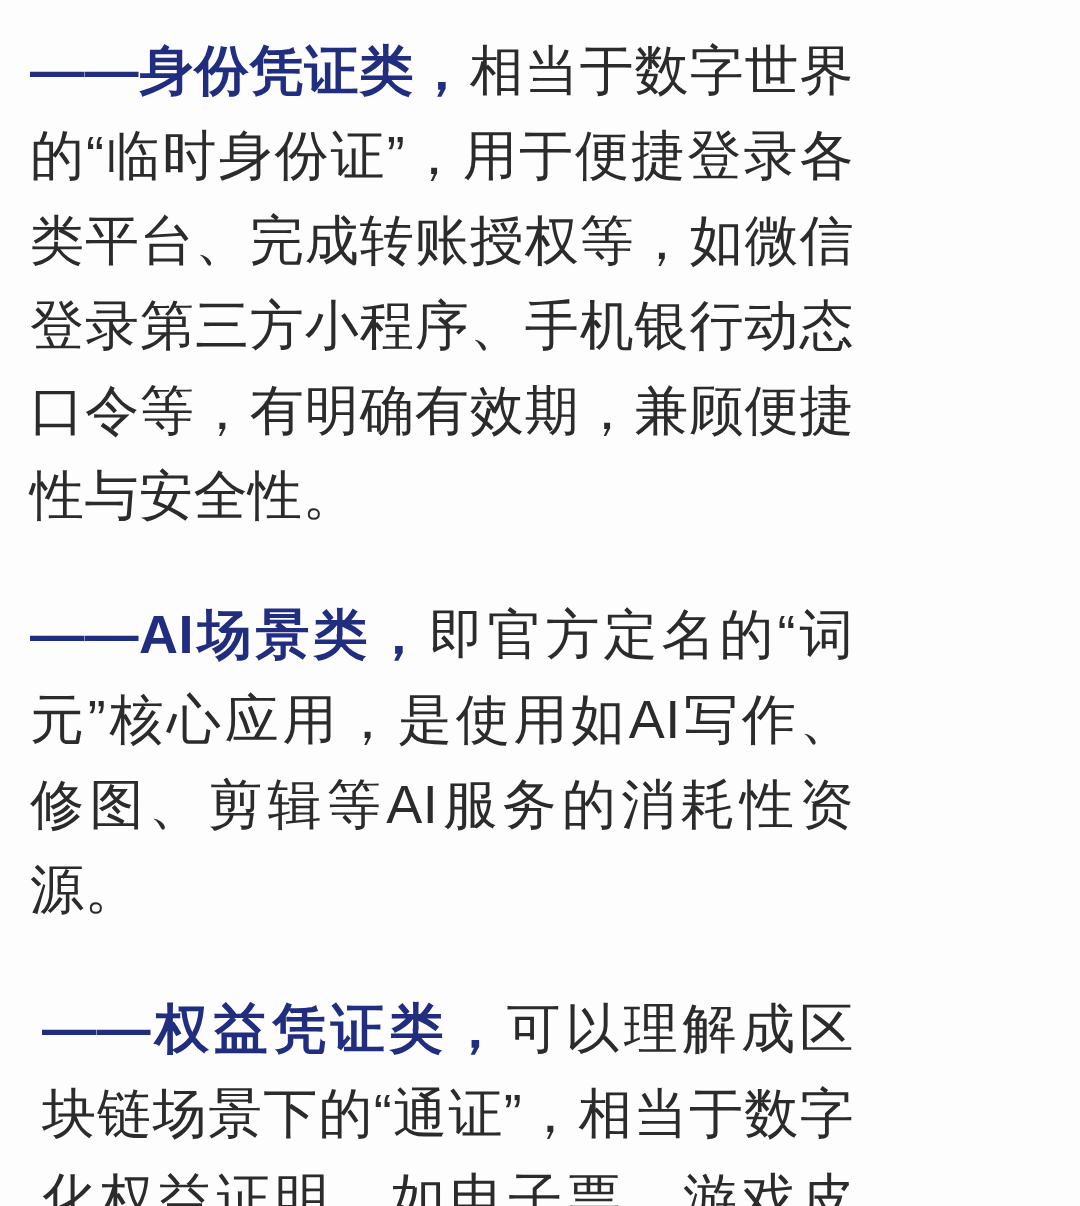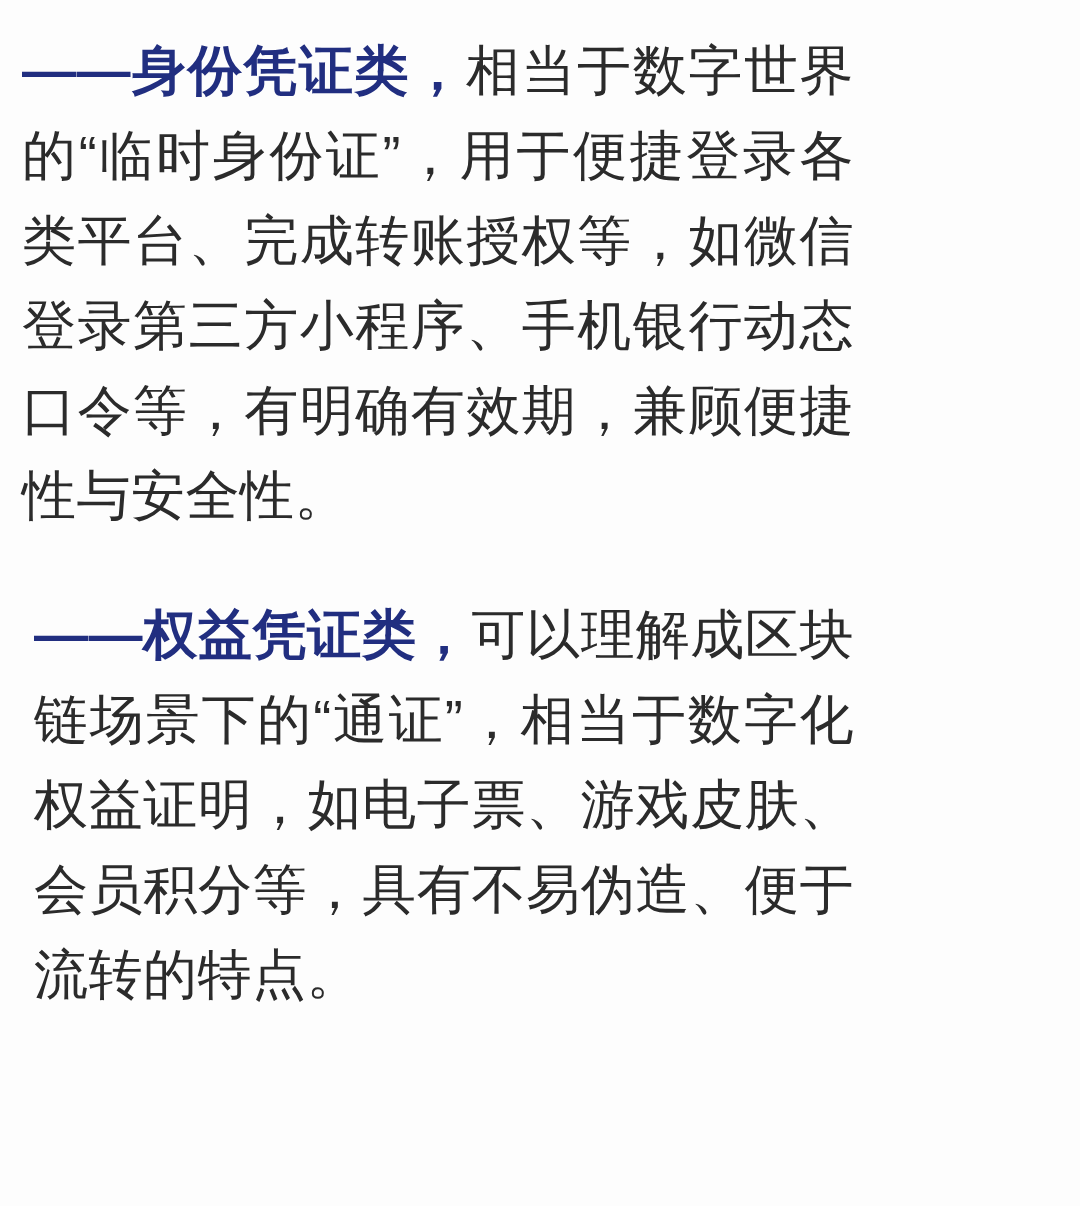--- a/index.html
+++ b/index.html
@@ -10,21 +10,21 @@
     width: 1080px;
     height: 1206px;
     background: #fdfdfd;
     font-family: "Liberation Sans", "DejaVu Sans", sans-serif;
     overflow: hidden;
   }
   .article {
     box-sizing: border-box;
     width: 900px;
     height: 1206px;
-    padding: 28px 46px 0 22px;
+    padding: 28px 46px 0 30px;
     background: #fdfdfd;
   }
   .para {
     margin: 0 0 54px 0;
     font-size: 54px;
     line-height: 85px;
     color: #2b2b2b;
     font-weight: 400;
     text-align: justify;
     letter-spacing: 0.5px;
@@ -39,16 +39,17 @@
     font-weight: 700;
   }
 </style>
 </head>
 <body>
 
 <div class="article">
 
   <p class="para"><span class="para-heading">——身份凭证类，</span><span class="para-body">相当于数字世界的“临时身份证”，用于便捷登录各类平台、完成转账授权等，如微信登录第三方小程序、手机银行动态口令等，有明确有效期，兼顾便捷性与安全性。</span></p>
 
+  <p class="para"><span class="para-heading">——AI场景类，</span><span class="para-body">即官方定名的“词元”核心应用，是使用如AI写作、修图、剪辑等AI服务的消耗性资源。</span></p>
 
   <p class="para"><span class="para-heading">——权益凭证类，</span><span class="para-body">可以理解成区块链场景下的“通证”，相当于数字化权益证明，如电子票、游戏皮肤、会员积分等，具有不易伪造、便于流转的特点。</span></p>
 
 </div>
 
 </body></html>

